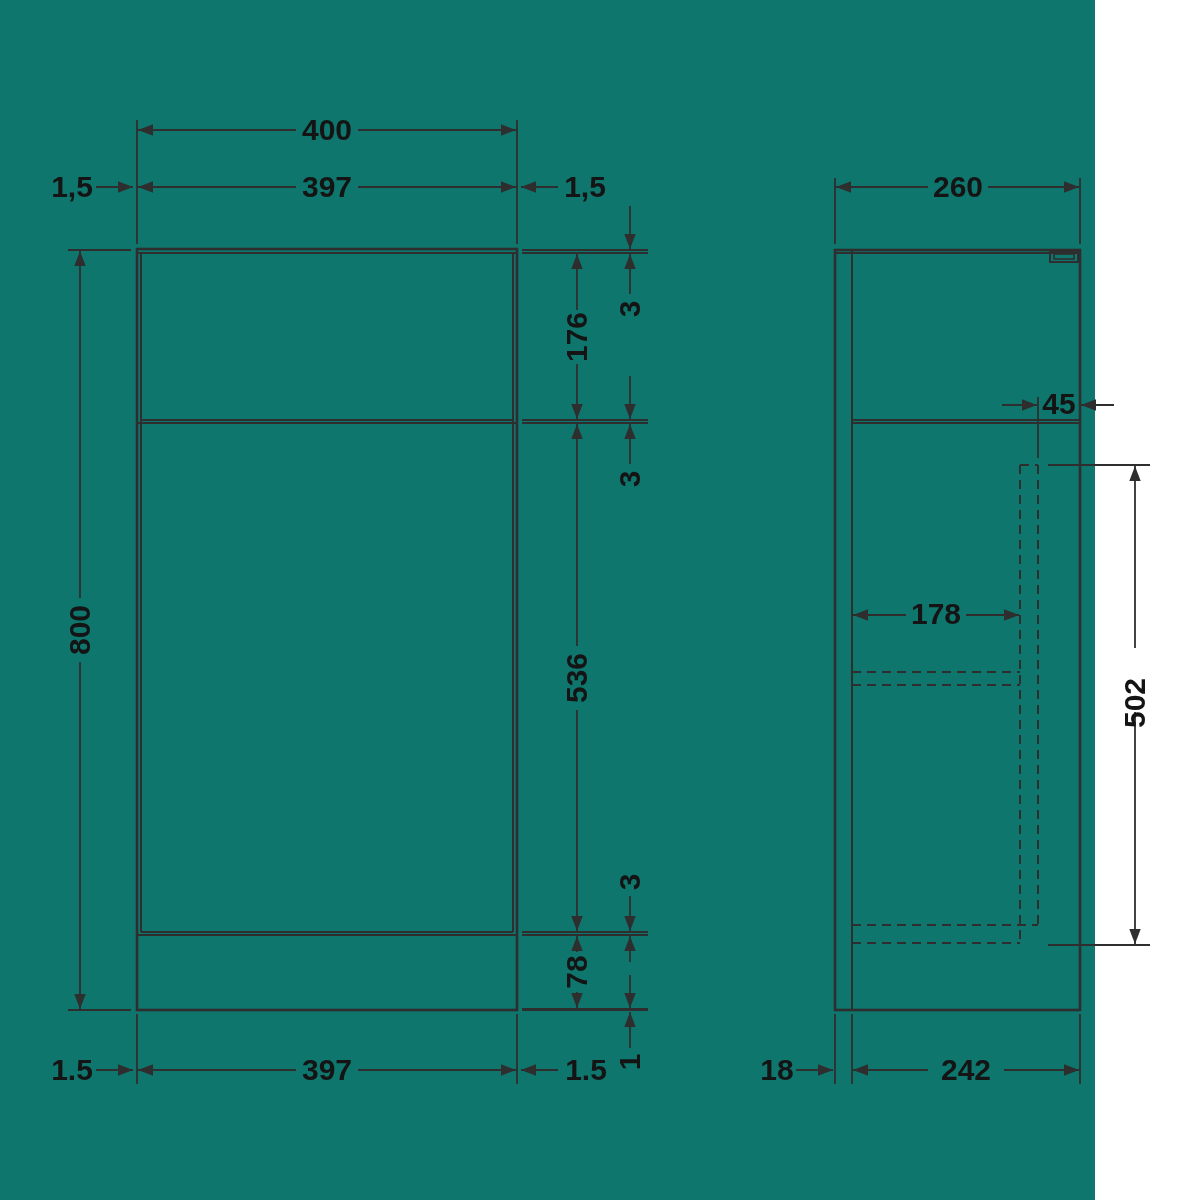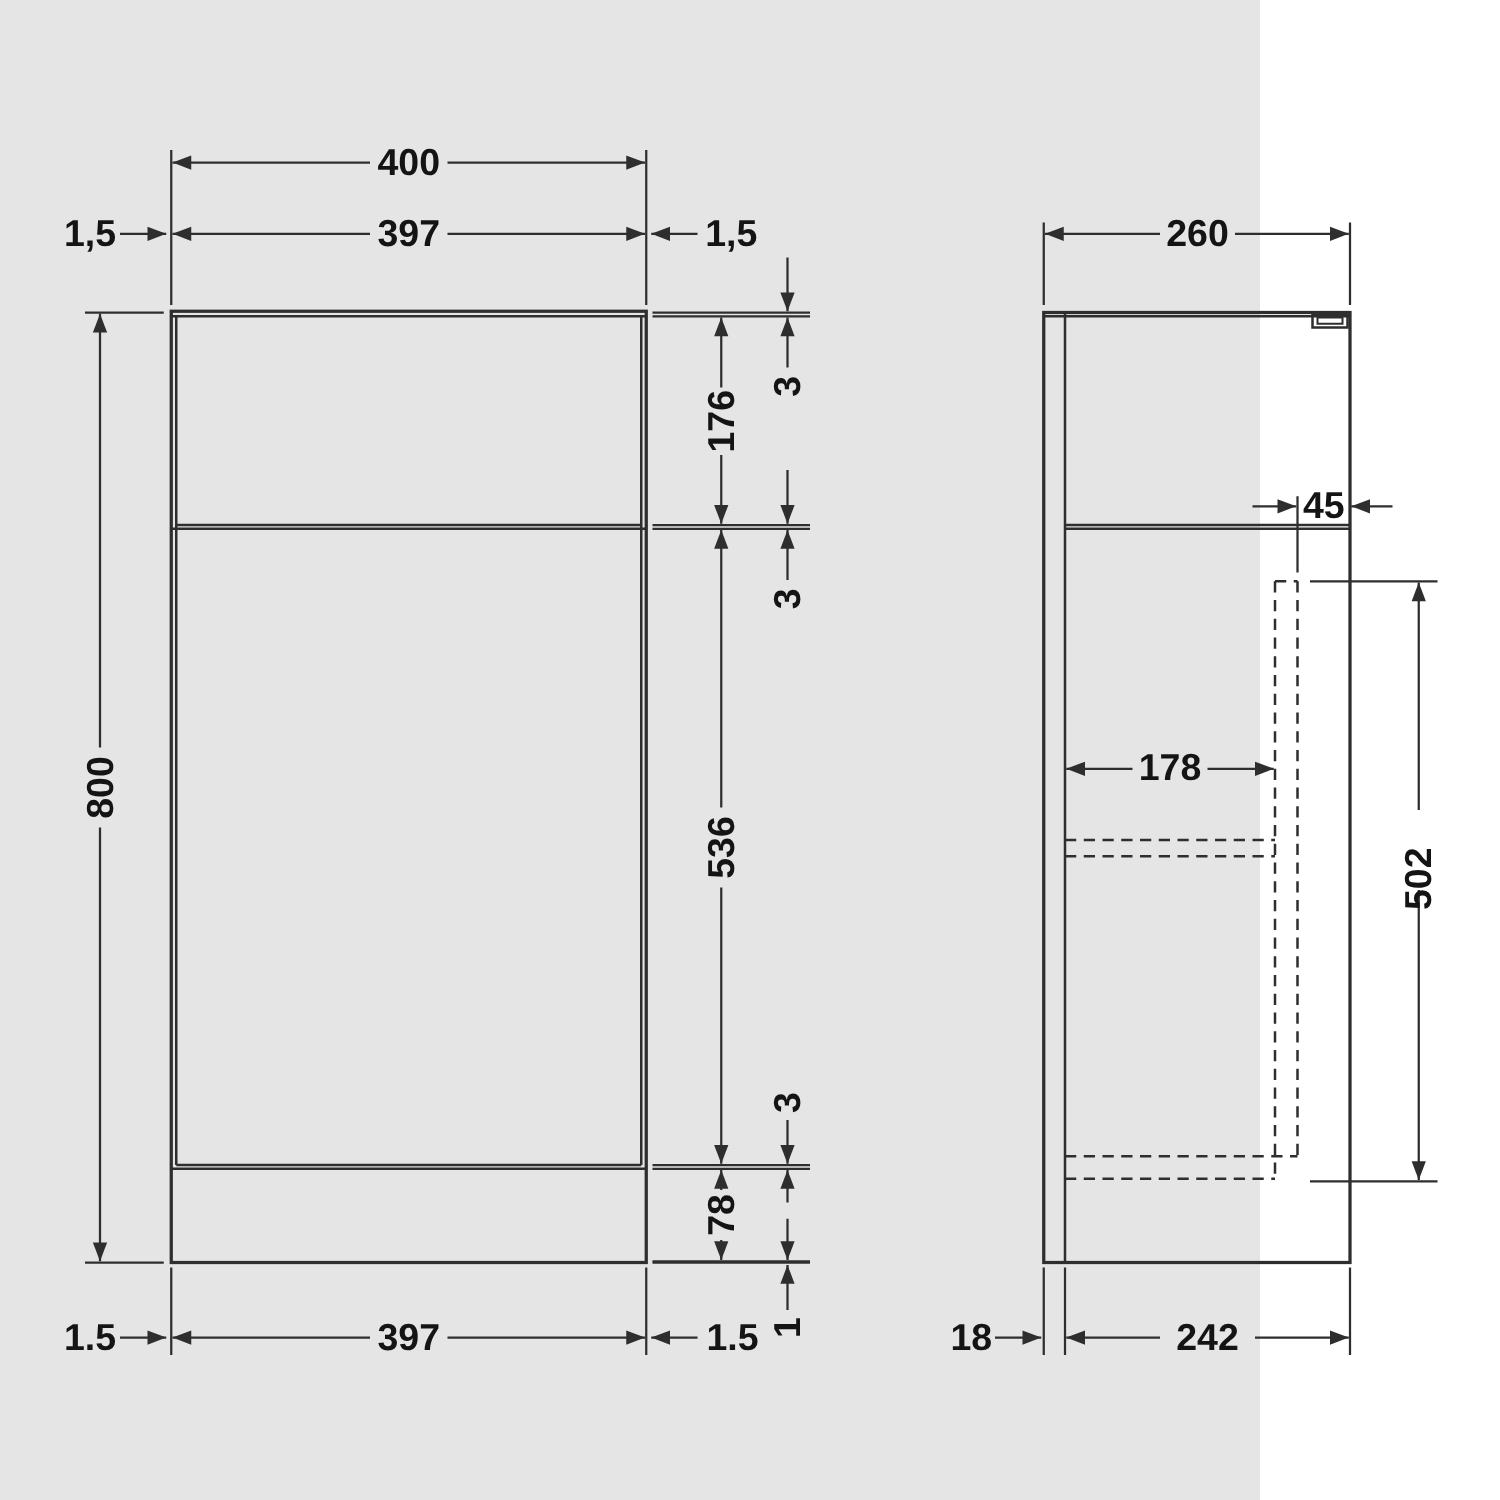--- a/index.html
+++ b/index.html
@@ -1,16 +1,16 @@
 <!DOCTYPE html>
 <html><head>
 <meta charset="utf-8">
 <style>
   html,body{margin:0;padding:0;background:#ffffff;}
-  .canvas{width:1008px;height:1200px;background:#e5e5e5;position:relative;}
+  .canvas{width:1095px;height:1200px;background:#0f766e;position:relative;}
   svg{display:block;}
   .ln{stroke:#2e2e2e;stroke-width:2;fill:none;}
   .thick{stroke-width:2.6;}
   .thin{stroke-width:1.6;}
   .dash{stroke-dasharray:9 6;}
   .dim{stroke:#2e2e2e;stroke-width:1.8;fill:none;}
   text{font-family:"Liberation Sans","DejaVu Sans",sans-serif;font-weight:bold;font-size:30px;fill:#141414;}
 </style>
 </head>
 <body>

